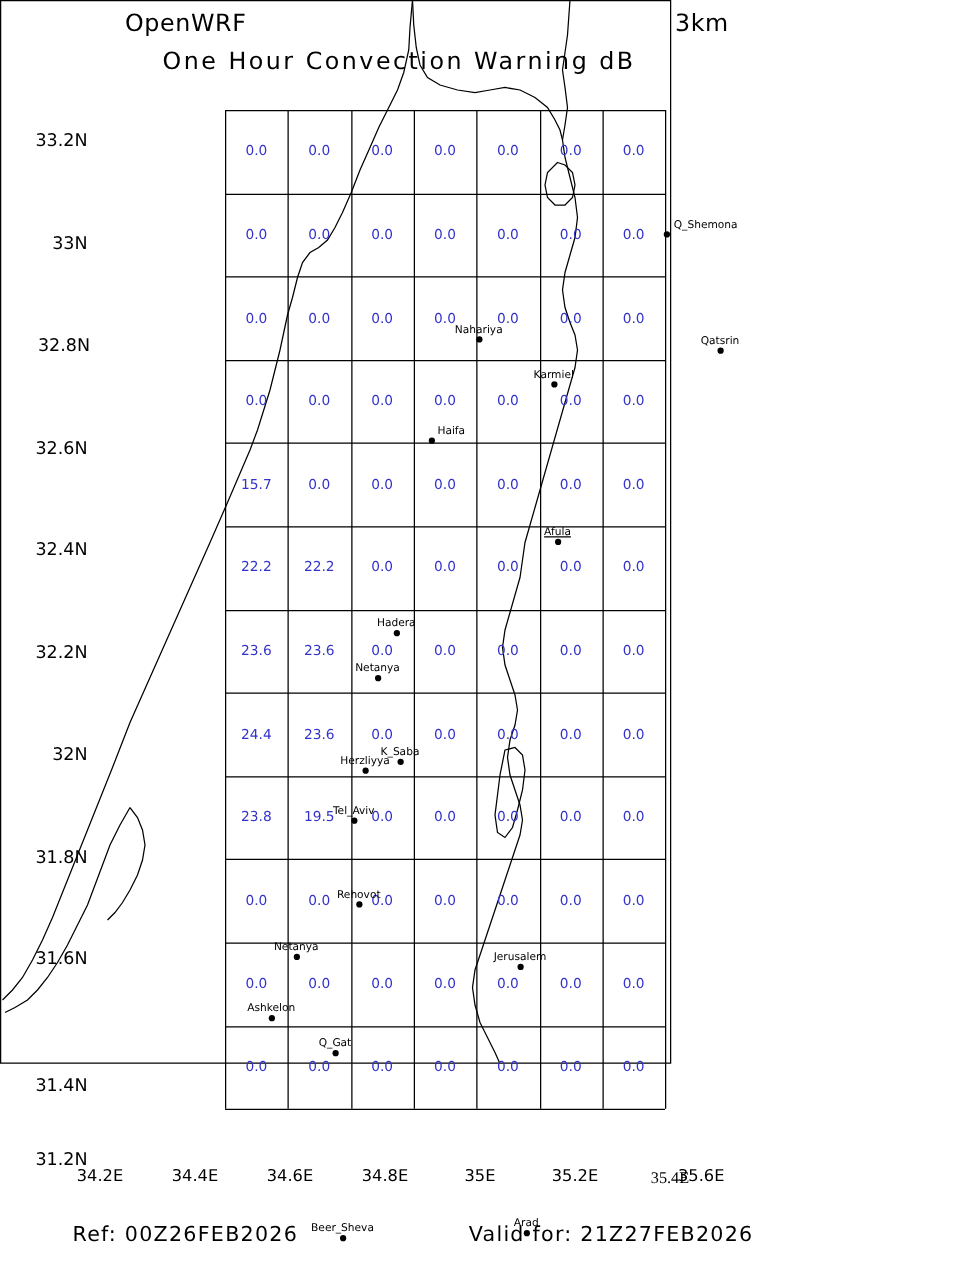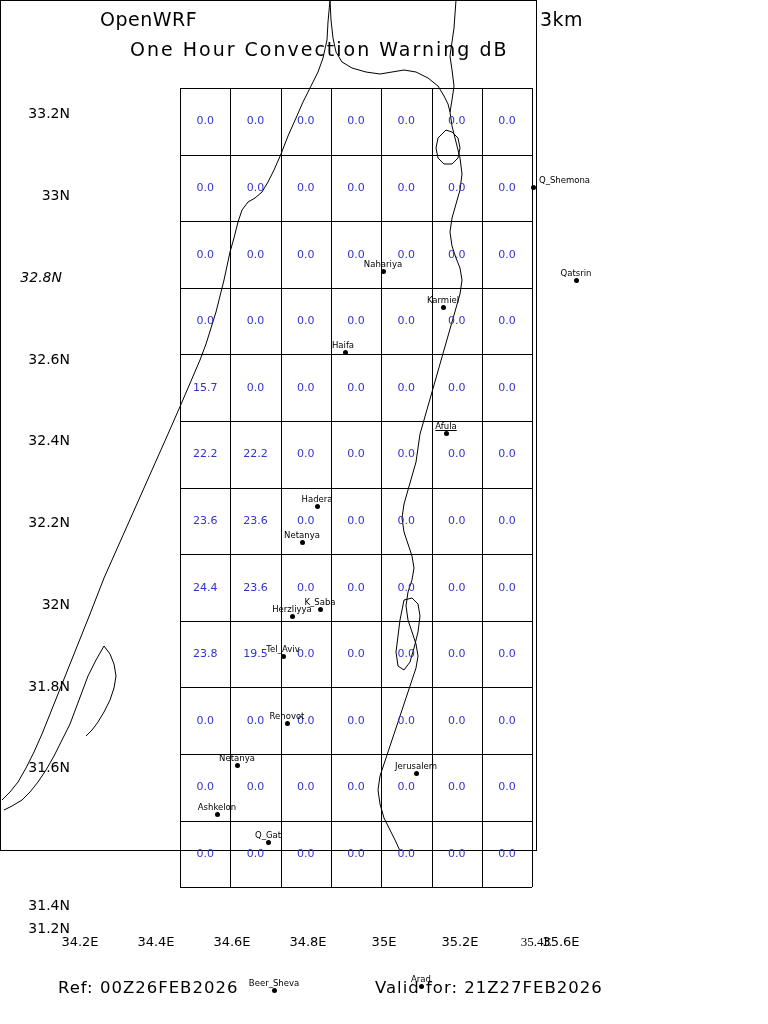--- a/index.html
+++ b/index.html
@@ -265,28 +265,28 @@
     <div class="cell-val" style="left: 125.75px; top: 765.9px; color: rgb(51, 51, 204);">0.0</div>
     <div class="cell-val" style="left: 176.05px; top: 765.9px; color: rgb(51, 51, 204);">0.0</div>
     <div class="cell-val" style="left: 226.35px; top: 765.9px; color: rgb(51, 51, 204);">0.0</div>
     <div class="cell-val" style="left: 276.65px; top: 765.9px; color: rgb(51, 51, 204);">0.0</div>
     <div class="cell-val" style="left: 326.95px; top: 765.9px; color: rgb(51, 51, 204);">0.0</div>
   </div>
 
 <div id="y-axis">
     <div class="ytick" style="left: 10px; top: 113px;">33.2N</div>
     <div class="ytick" style="left: 10px; top: 195px;">33N</div>
-    <div class="ytick" style="left: 2px; top: 277px; font-style: italic;">32.8N</div>
+    <div class="ytick" style="left: 12px; top: 277px;">32.8N</div>
     <div class="ytick" style="left: 10px; top: 359px;">32.6N</div>
     <div class="ytick" style="left: 10px; top: 440px;">32.4N</div>
     <div class="ytick" style="left: 10px; top: 522px;">32.2N</div>
     <div class="ytick" style="left: 10px; top: 604px;">32N</div>
     <div class="ytick" style="left: 10px; top: 686px;">31.8N</div>
     <div class="ytick" style="left: 10px; top: 767px;">31.6N</div>
-    <div class="ytick" style="left: 10px; top: 885px; margin-top: 12px;">31.4N</div>
+    <div class="ytick" style="left: 10px; top: 849px; margin-top: 12px;">31.4N</div>
     <div class="ytick" style="left: 10px; top: 928px;">31.2N</div>
   </div>
 <div id="x-axis">
     <div class="xtick" style="left: 80px; top: 934px;">34.2E</div>
     <div class="xtick" style="left: 156px; top: 934px;">34.4E</div>
     <div class="xtick" style="left: 232px; top: 934px;">34.6E</div>
     <div class="xtick" style="left: 308px; top: 934px;">34.8E</div>
     <div class="xtick" style="left: 384px; top: 934px;">35E</div>
     <div class="xtick" style="left: 460px; top: 934px;">35.2E</div>
     <div class="xtick" style="left: 536px; top: 934px; font-family: Liberation Serif, serif;">35.4E</div>
@@ -296,21 +296,21 @@
 <div id="cities-layer">
     <div class="city-dot" style="left: 533px; top: 187px;"></div>
     <div class="city-label" style="left: 539px; top: 187px;">Q_Shemona</div>
     <div class="city-dot" style="left: 576px; top: 280px;"></div>
     <div class="city-label center" style="left: 576px; top: 280px;">Qatsrin</div>
     <div class="city-dot" style="left: 383px; top: 271px;"></div>
     <div class="city-label center" style="left: 383px; top: 271px;">Nahariya</div>
     <div class="city-dot" style="left: 443px; top: 307px;"></div>
     <div class="city-label center" style="left: 443px; top: 307px;">Karmiel</div>
     <div class="city-dot" style="left: 345px; top: 352px;"></div>
-    <div class="city-label center" style="left: 327px; top: 352px; padding-left: 32px;">Haifa</div>
+    <div class="city-label center" style="left: 345px; top: 352px; padding-left: 32px;">Haifa</div>
     <div class="city-dot" style="left: 446px; top: 433px;"></div>
     <div class="city-label center" style="left: 446px; top: 433px; text-decoration: underline;">Afula</div>
     <div class="city-dot" style="left: 317px; top: 506px;"></div>
     <div class="city-label center" style="left: 317px; top: 506px;">Hadera</div>
     <div class="city-dot" style="left: 302px; top: 542px;"></div>
     <div class="city-label center" style="left: 302px; top: 542px;">Netanya</div>
     <div class="city-dot" style="left: 320px; top: 609px;"></div>
     <div class="city-label center" style="left: 320px; top: 609px;">K_Saba</div>
     <div class="city-dot" style="left: 292px; top: 616px;"></div>
     <div class="city-label center" style="left: 292px; top: 616px;">Herzliyya</div>

